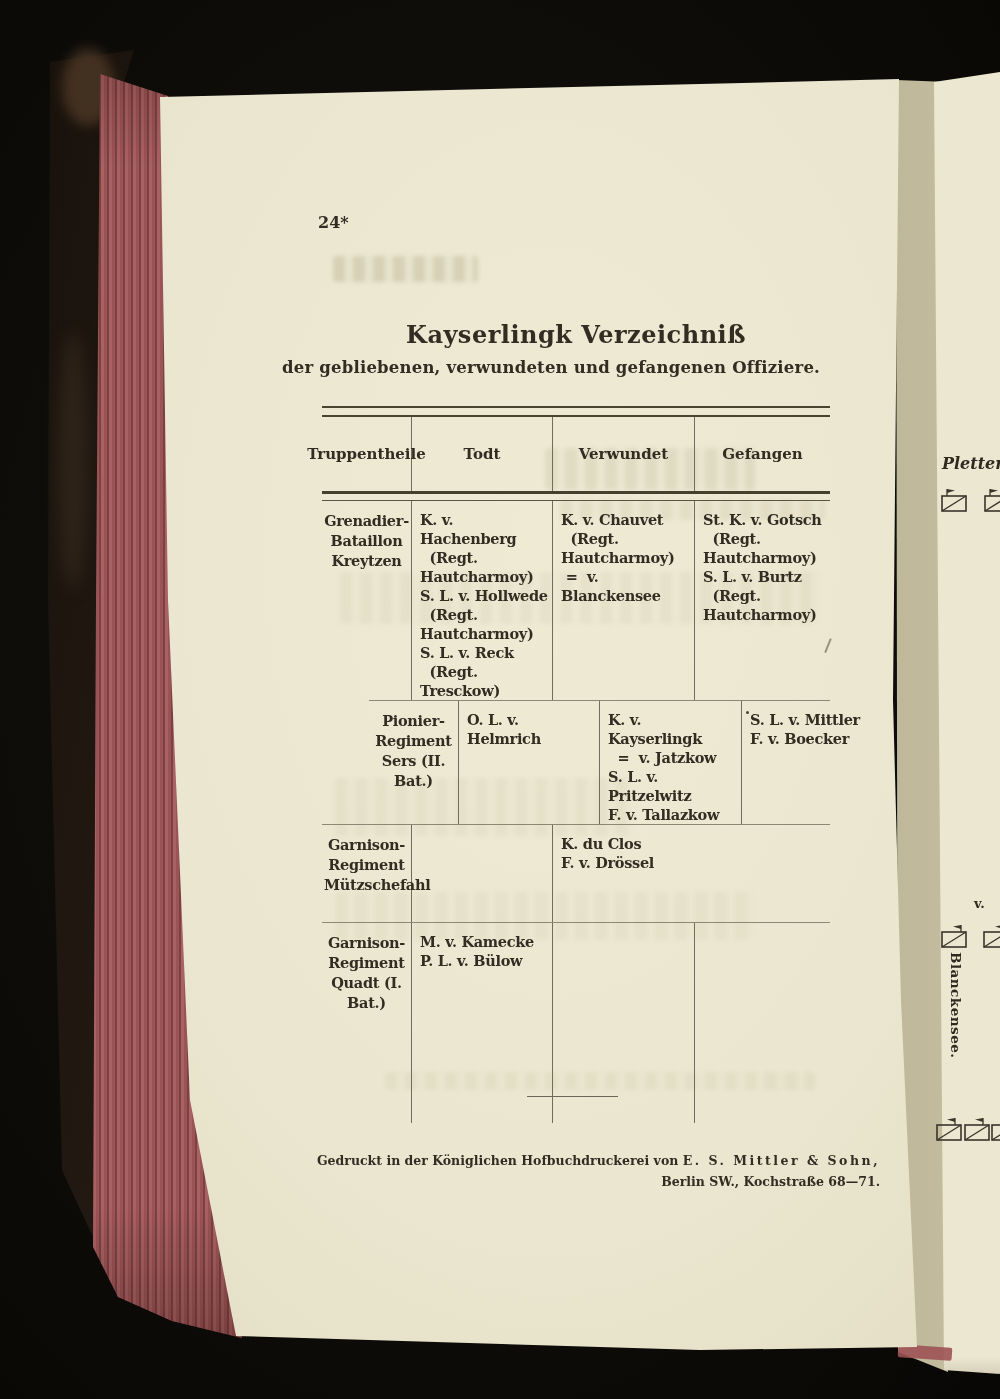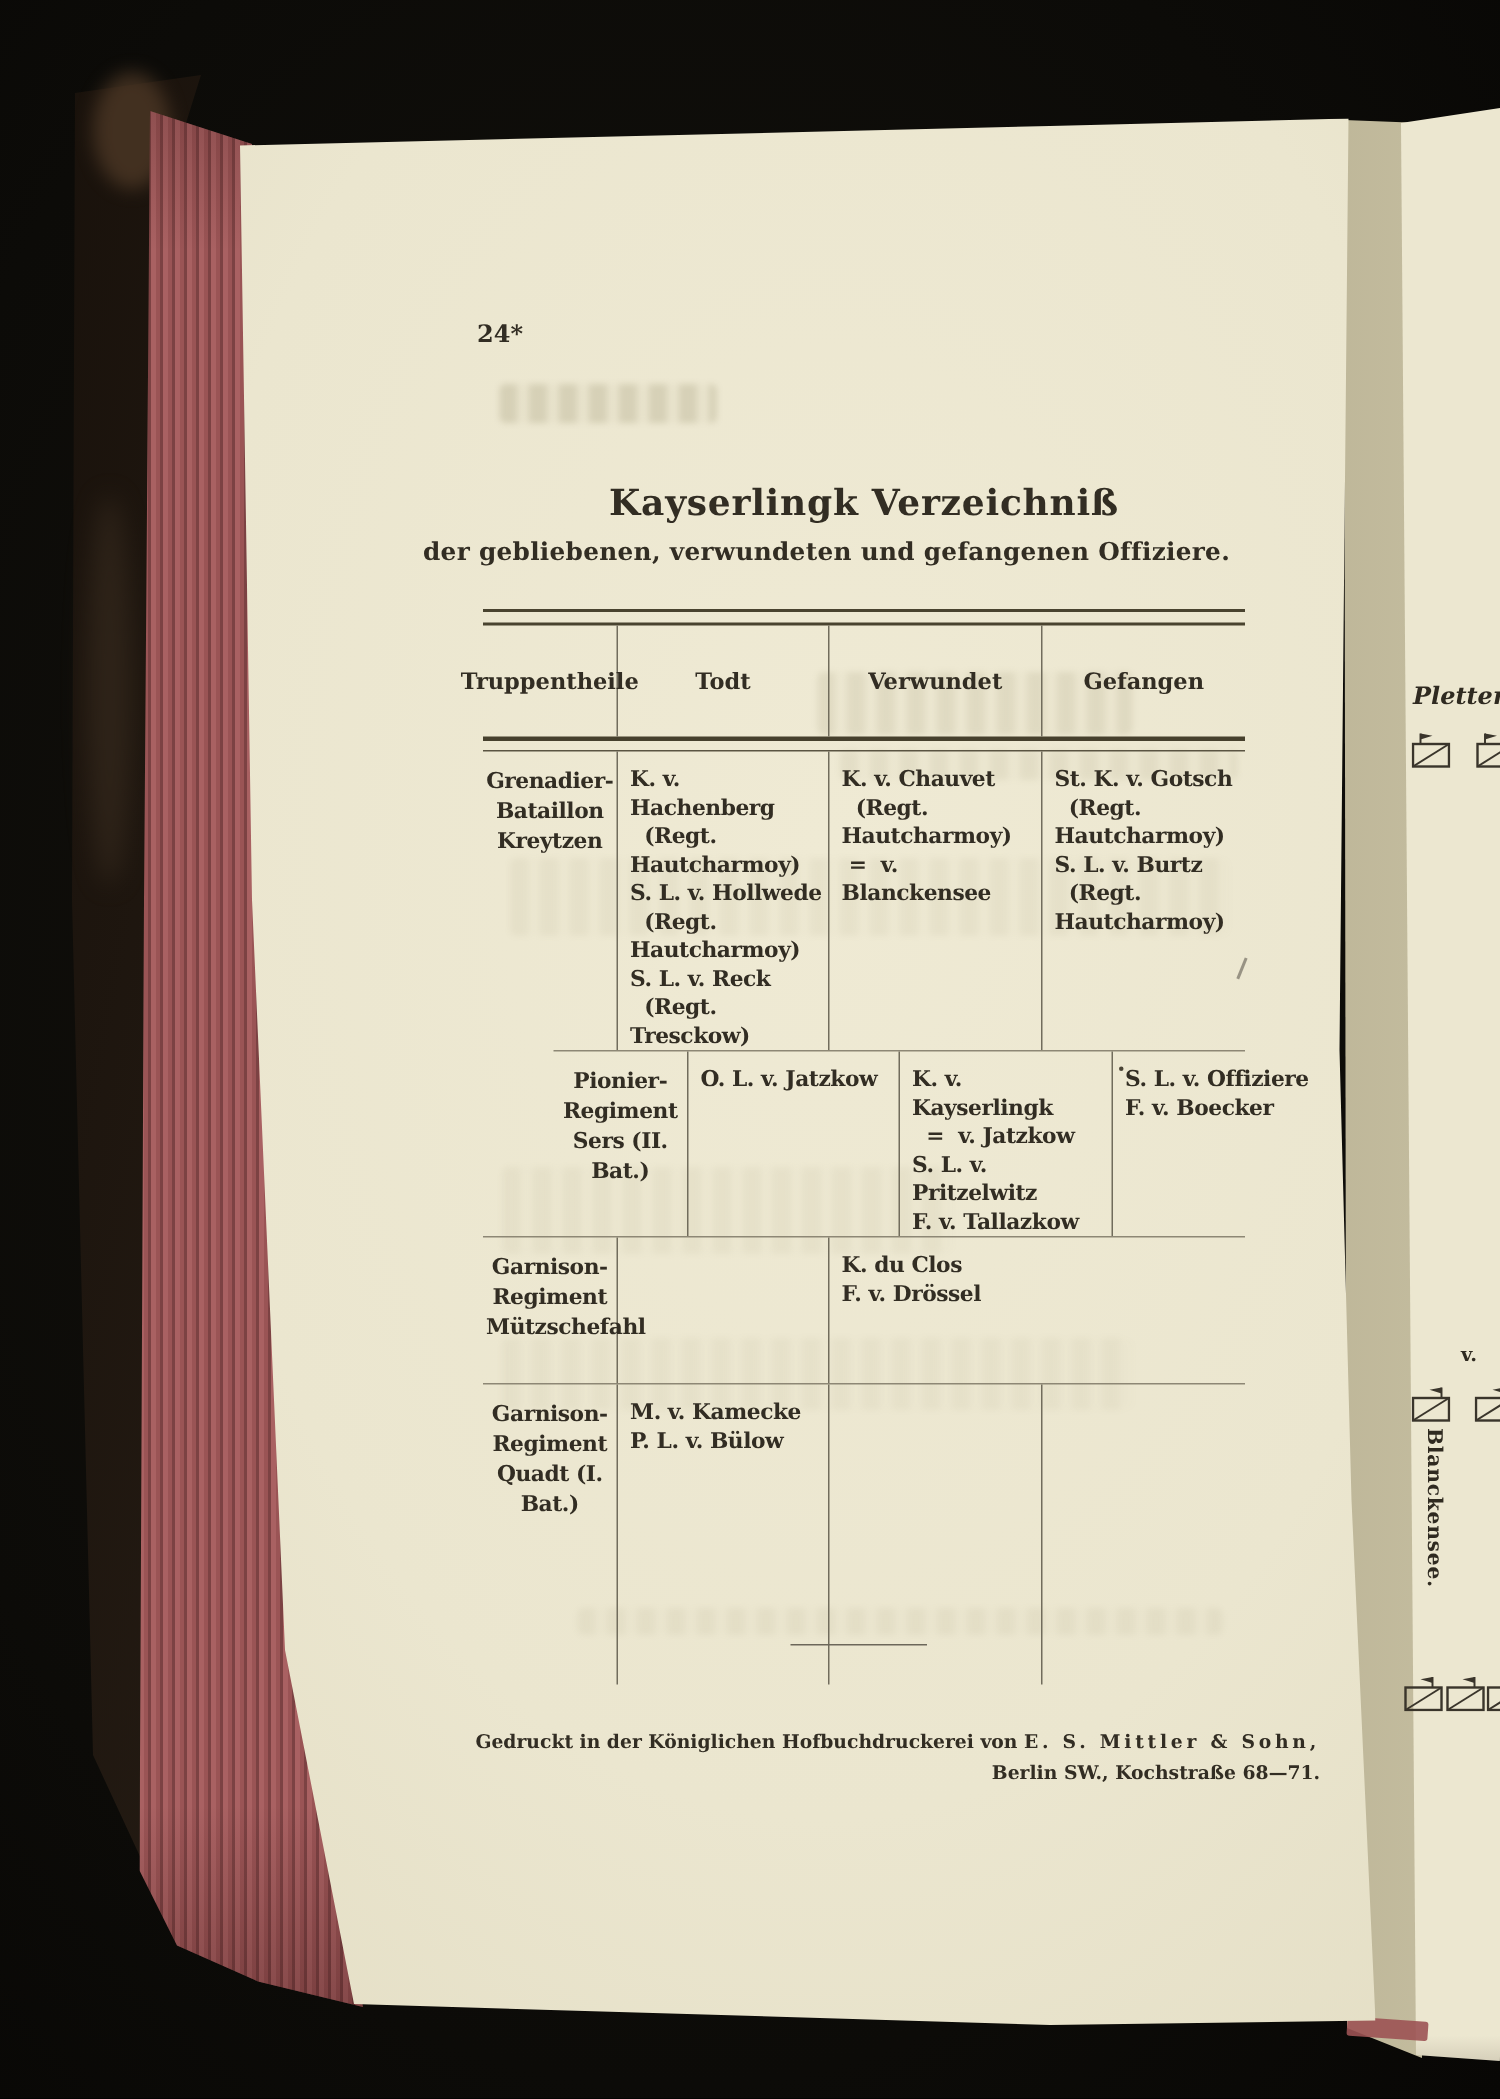--- a/index.html
+++ b/index.html
@@ -228,26 +228,26 @@
         <div class="cell">St. K. v. Gotsch
   (Regt. Hautcharmoy)
 S. L. v. Burtz
   (Regt. Hautcharmoy)</div>
       </div>
 
       <div class="trow body-row r2">
         <div class="cell cb c-unit">Pionier-
 Regiment
 Sers (II. Bat.)</div>
-        <div class="cell cb">O. L. v. Jatzkow</div>
+        <div class="cell cb">O. L. v. Helmrich</div>
         <div class="cell cb">K. v. Kayserlingk
   =  v. Jatzkow
 S. L. v. Pritzelwitz
 F. v. Tallazkow</div>
-        <div class="cell">S. L. v. Offiziere
+        <div class="cell">S. L. v. Mittler
 F. v. Boecker</div>
       </div>
 
       <div class="trow body-row r3">
         <div class="cell cb c-unit">Garnison-
 Regiment
 Mützschefahl</div>
         <div class="cell cb"></div>
         <div class="cell">K. du Clos
 F. v. Drössel</div>

